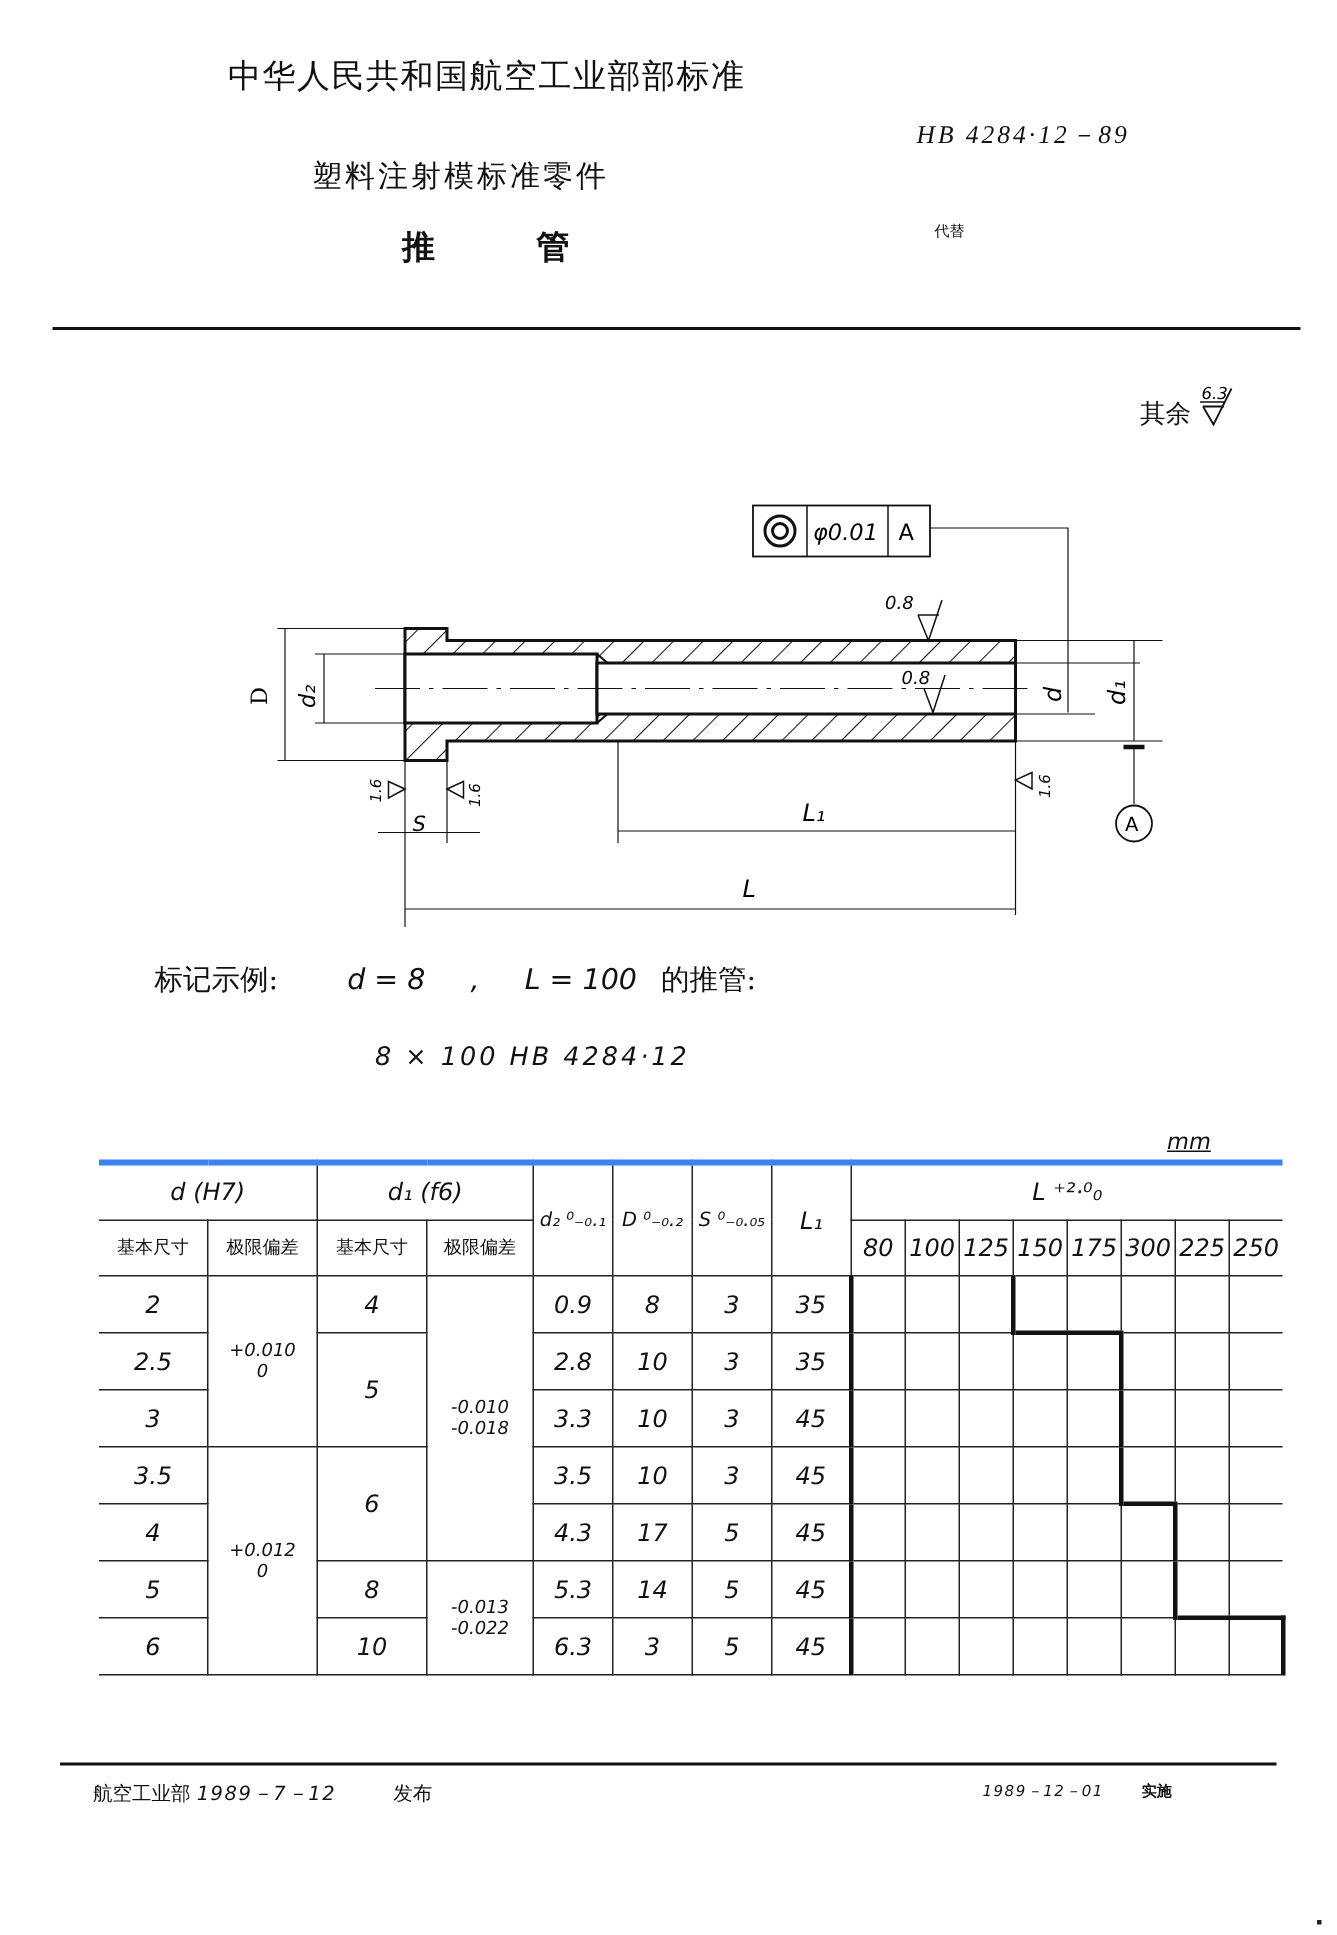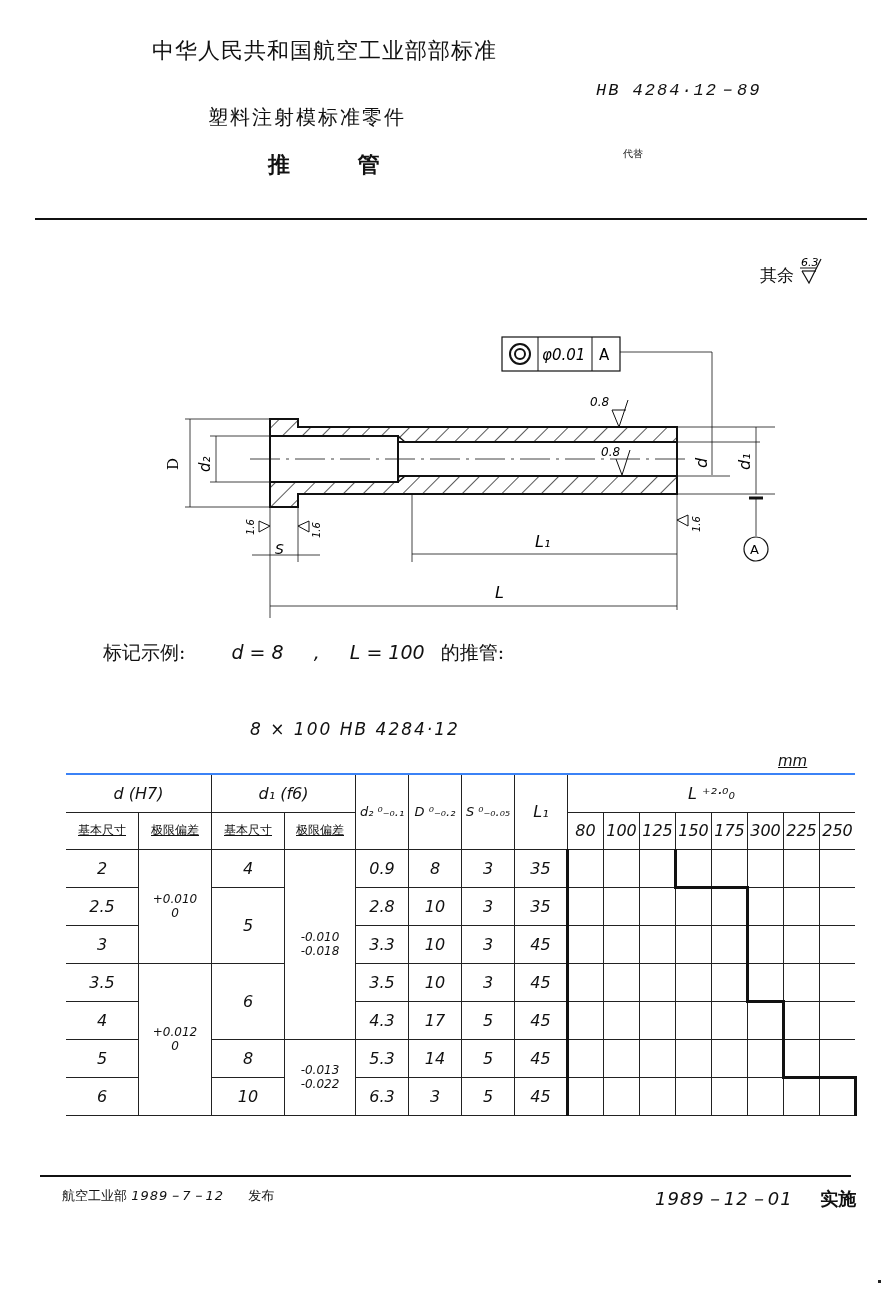--- a/index.html
+++ b/index.html
@@ -2,39 +2,39 @@
 <html><head>
 <meta charset="utf-8">
 <style>
   html, body { margin: 0; padding: 0; background: #ffffff; }
   body { width: 891px; height: 1290px; position: relative; overflow: hidden;
          font-family: "DejaVu Sans", sans-serif; color: #111; }
   .abs { position: absolute; }
   .hdr-org { left: 152px; top: 36px; font-size: 22px; font-weight: normal; letter-spacing: 1px; }
   .hdr-sub { left: 208px; top: 104px; font-size: 20px; letter-spacing: 2px; font-family: "DejaVu Serif", serif; }
   .hdr-title { left: 268px; top: 150px; font-size: 22px; font-weight: bold; letter-spacing: 30px; font-family: "DejaVu Serif", serif; }
-  .hdr-code { left: 596px; top: 78px; font-size: 17px; font-style: italic; letter-spacing: 2px; font-family: Liberation Mono, monospace; }
+  .hdr-code { left: 611px; top: 78px; font-size: 17px; font-style: italic; letter-spacing: 2px; font-family: Liberation Serif, serif; }
   .hdr-replace { left: 623px; top: 147px; font-size: 10px; }
   .rule-top { left: 35px; top: 218px; width: 832px; height: 2px; background: #111; }
   .rough-other { left: 760px; top: 255px; font-size: 17px; font-family: "DejaVu Serif", serif; }
   .drawing { left: 160px; top: 320px; }
   .example-line1 { left: 103px; top: 640px; font-size: 19px; font-family: "DejaVu Serif", serif; }
   .example-line1 .it { font-style: italic; font-family: "DejaVu Sans", sans-serif; margin-left: 40px; }
-  .example-line2 { left: 250px; top: 695px; font-size: 17px; font-style: italic; letter-spacing: 2px; margin-top: 24px; }
+  .example-line2 { left: 250px; top: 695px; font-size: 17px; font-style: italic; letter-spacing: 2px; }
   .unit { left: 778px; top: 752px; font-size: 15px; font-style: italic; text-decoration: underline; }
   table.spec { position: absolute; left: 66px; top: 773px; border-collapse: collapse; font-size: 16px; }
   table.spec td, table.spec th { border: 1px solid #222; padding: 0; text-align: center; font-weight: normal; }
-  table.spec { border-top: 2px solid #3b82f6; }
-  .cjk-h { font-size: 12px; font-weight: bold; white-space: nowrap; text-decoration: underline; }
+  table.spec { border-top: 4px solid #3b82f6; }
+  .cjk-h { font-size: 12px; font-weight: bold; white-space: nowrap; }
   .num { font-style: italic; }
   .tol { font-size: 12px; font-style: italic; line-height: 14px; }
   .rule-bottom { left: 40px; top: 1175px; width: 811px; height: 2px; background: #111; }
   .foot-left { left: 62px; top: 1187px; font-size: 13px; }
   .foot-left b { font-weight: normal; }
-  .foot-right { left: 655px; top: 1187px; font-size: 18px; }
+  .foot-right { left: 655px; top: 1187px; font-size: 10px; }
   .it2 { font-style: italic; letter-spacing: 1px; }
   .mark { left: 878px; top: 1280px; width: 3px; height: 3px; background: #222; }
 </style>
 </head>
 <body>
 
 <div class="abs hdr-org">中华人民共和国航空工业部部标准</div>
 <div class="abs hdr-sub">塑料注射模标准零件</div>
 <div class="abs hdr-title">推 管</div>
 <div class="abs hdr-code">HB 4284·12－89</div>
@@ -284,19 +284,19 @@
         <td style="border-top:3px solid #111"></td>
         <td style="border-top:3px solid #111; border-right:3px solid #111"></td>
   </tr>
 </tbody>
   </table>
 
 <div class="abs rule-bottom"></div>
 <div class="abs foot-left">
   <b>航空工业部</b>
   <span class="it2">1989－7－12</span>
-  <span style="margin-left:20px">发布</span>
+  <span style="margin-left:34px">发布</span>
 </div>
 <div class="abs foot-right">
   <span class="it2">1989－12－01</span>
   <b style="margin-left:22px">实施</b>
 </div>
 <div class="abs mark"></div>
 
 </body></html>

